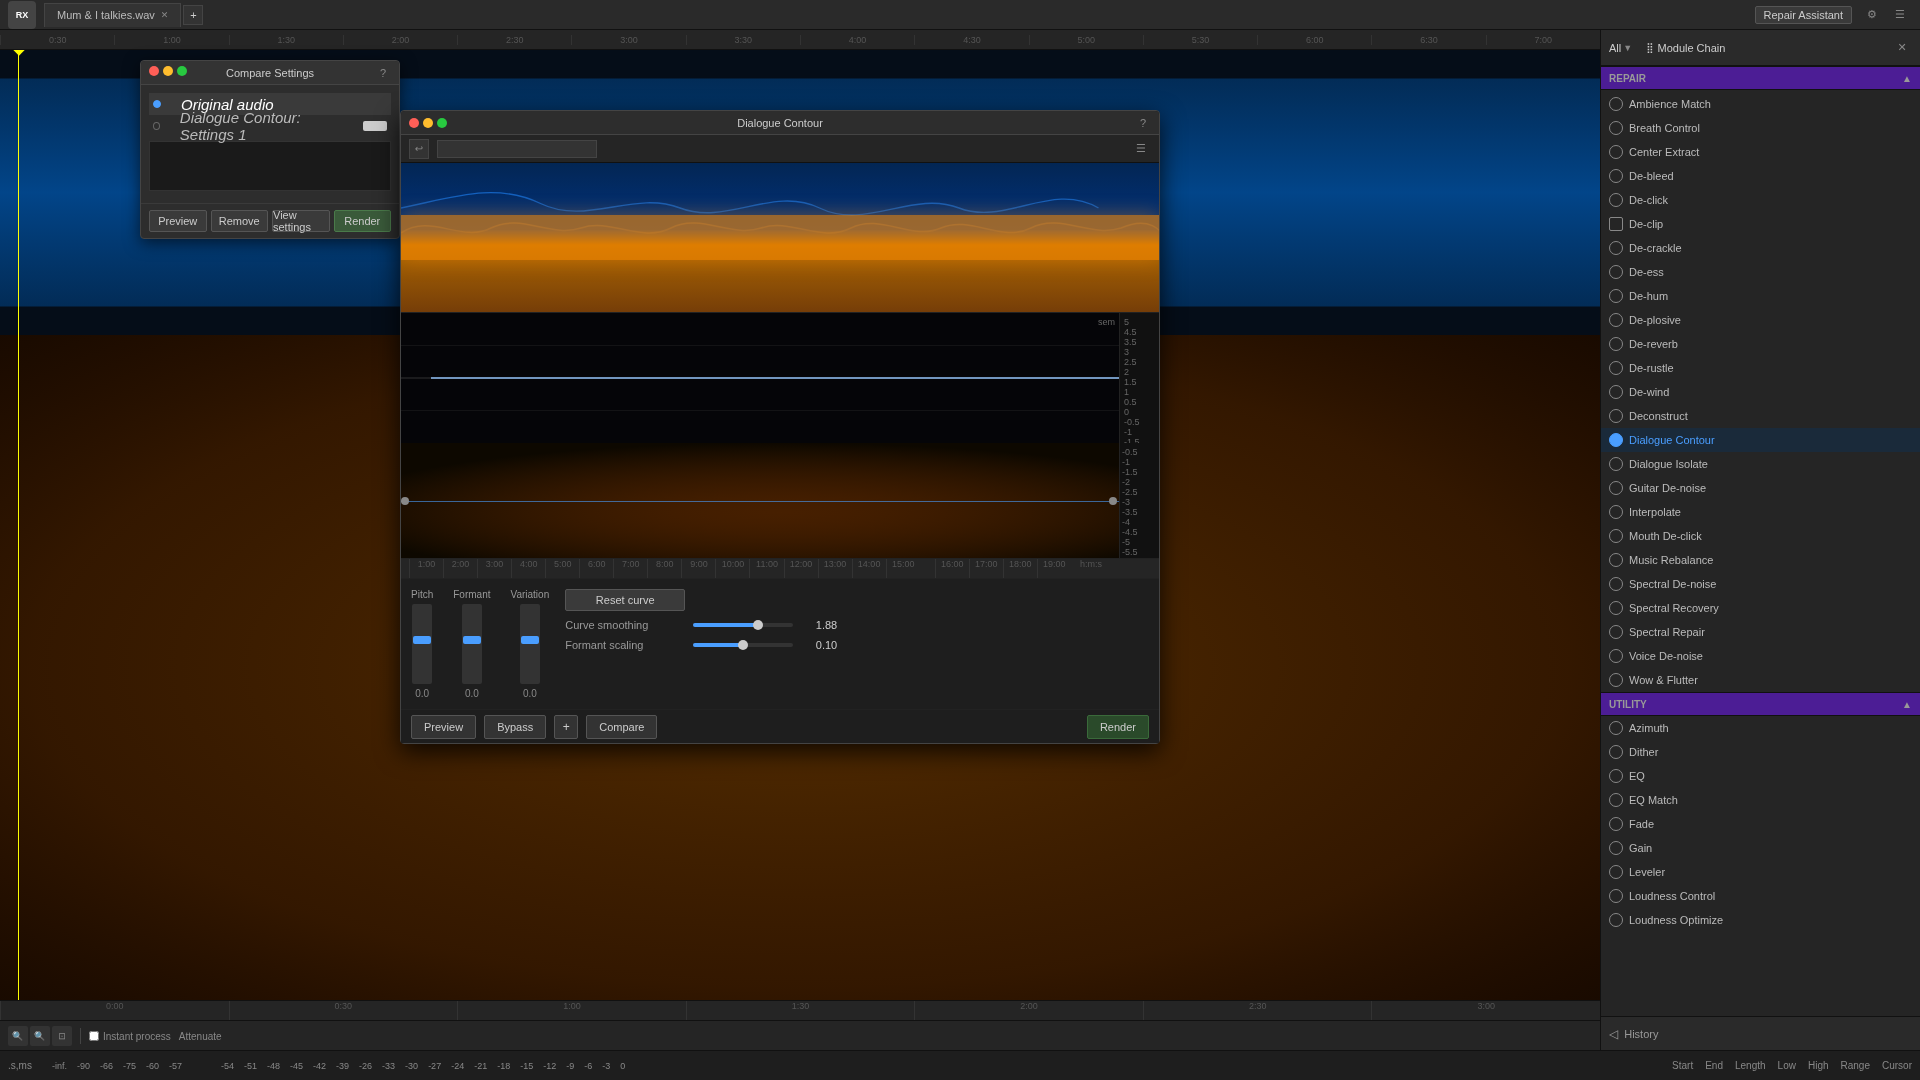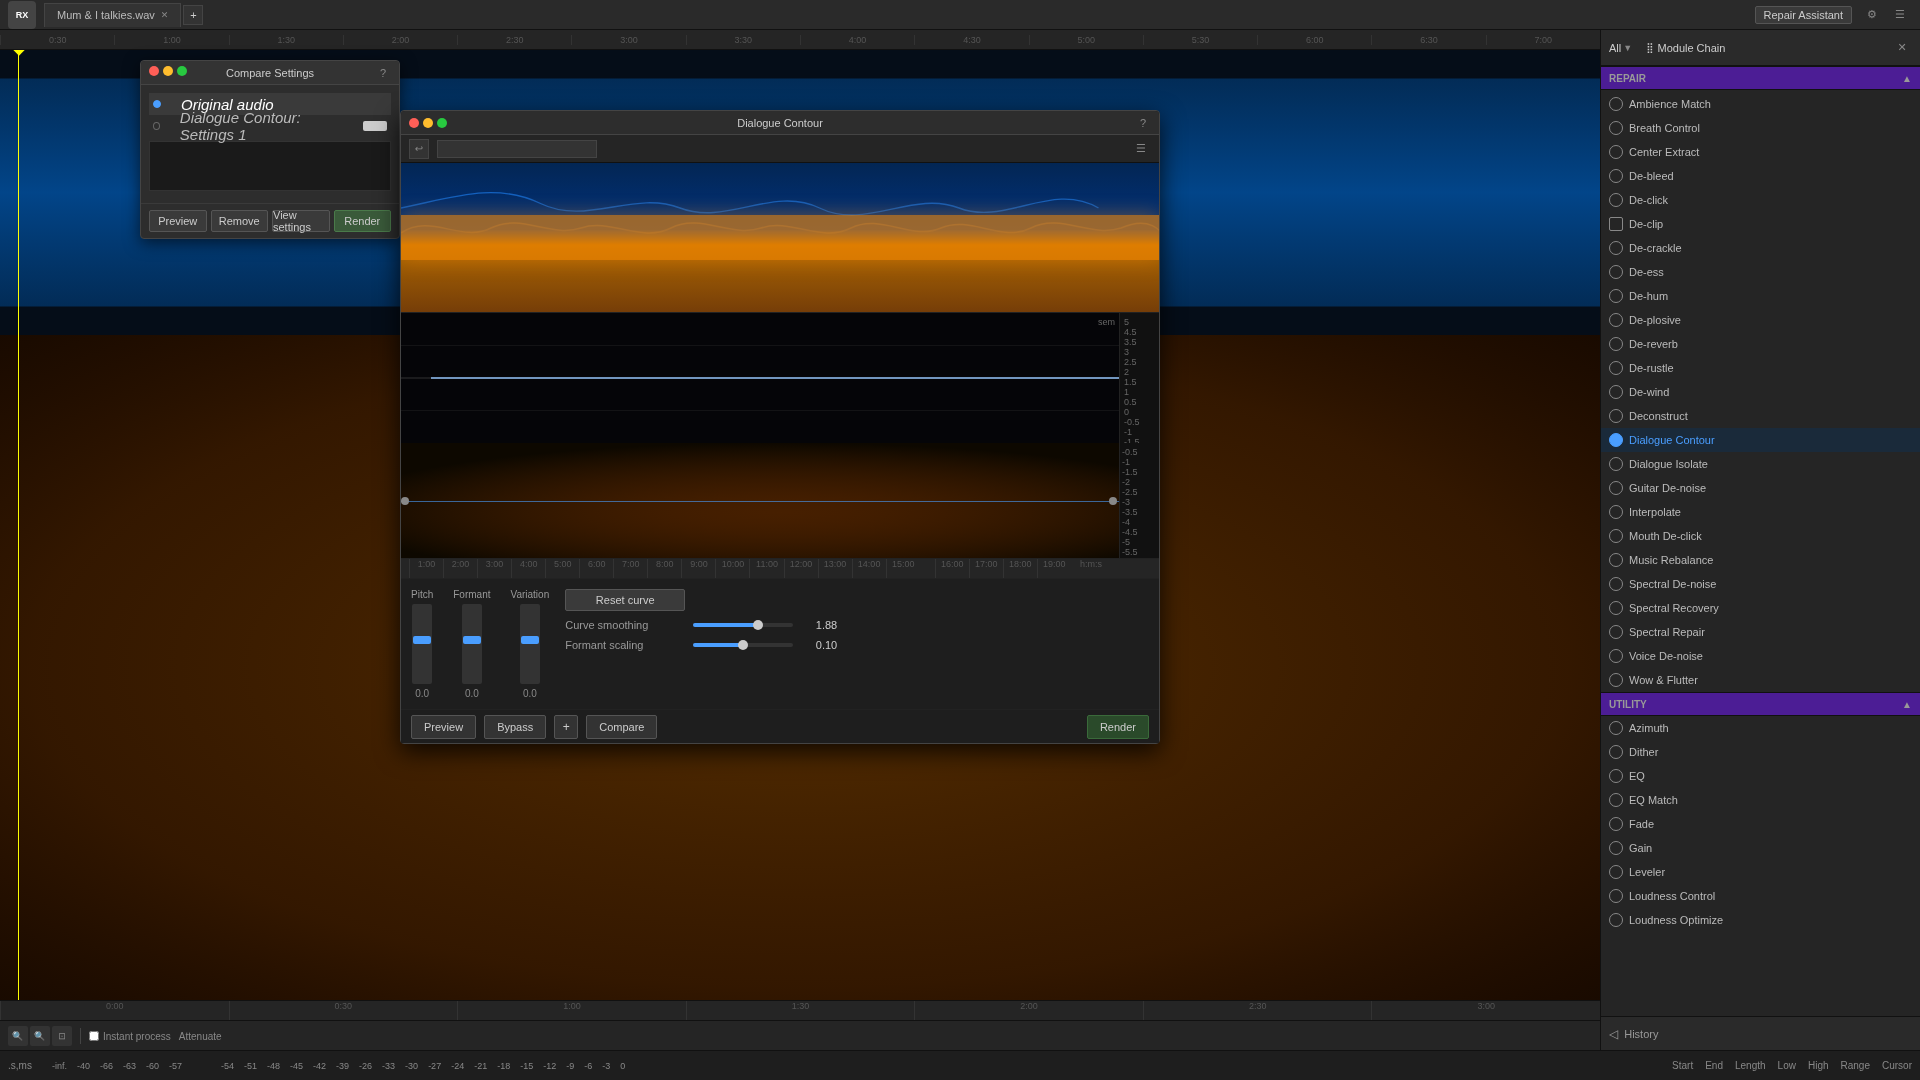--- a/index.html
+++ b/index.html
@@ -714,23 +714,23 @@
       </label>
       <span style="font-size:10px; color:#888; margin-left:4px;">Attenuate</span>
     </div>
   </div>
 </div>
 
 <div id="status-bar">
   <span>.s,ms</span>
   <div style="display:flex; gap:2px; margin-left:4px;">
     <span style="padding: 0 4px; font-size:9px;">-inf.</span>
-    <span style="padding: 0 4px; font-size:9px;">-40</span>
+    <span style="padding: 0 4px; font-size:9px;">-90</span>
     <span style="padding: 0 4px; font-size:9px;">-66</span>
-    <span style="padding: 0 4px; font-size:9px;">-63</span>
+    <span style="padding: 0 4px; font-size:9px;">-75</span>
     <span style="padding: 0 4px; font-size:9px;">-60</span>
     <span style="padding: 0 4px; font-size:9px;">-57</span>
     <span style="padding: 0 4px; font-size:9px;margin-left:29px;">-54</span>
     <span style="padding: 0 4px; font-size:9px;">-51</span>
     <span style="padding: 0 4px; font-size:9px;">-48</span>
     <span style="padding: 0 4px; font-size:9px;">-45</span>
     <span style="padding: 0 4px; font-size:9px;">-42</span>
     <span style="padding: 0 4px; font-size:9px;">-39</span>
     <span style="padding: 0 4px; font-size:9px;">-26</span>
     <span style="padding: 0 4px; font-size:9px;">-33</span>

